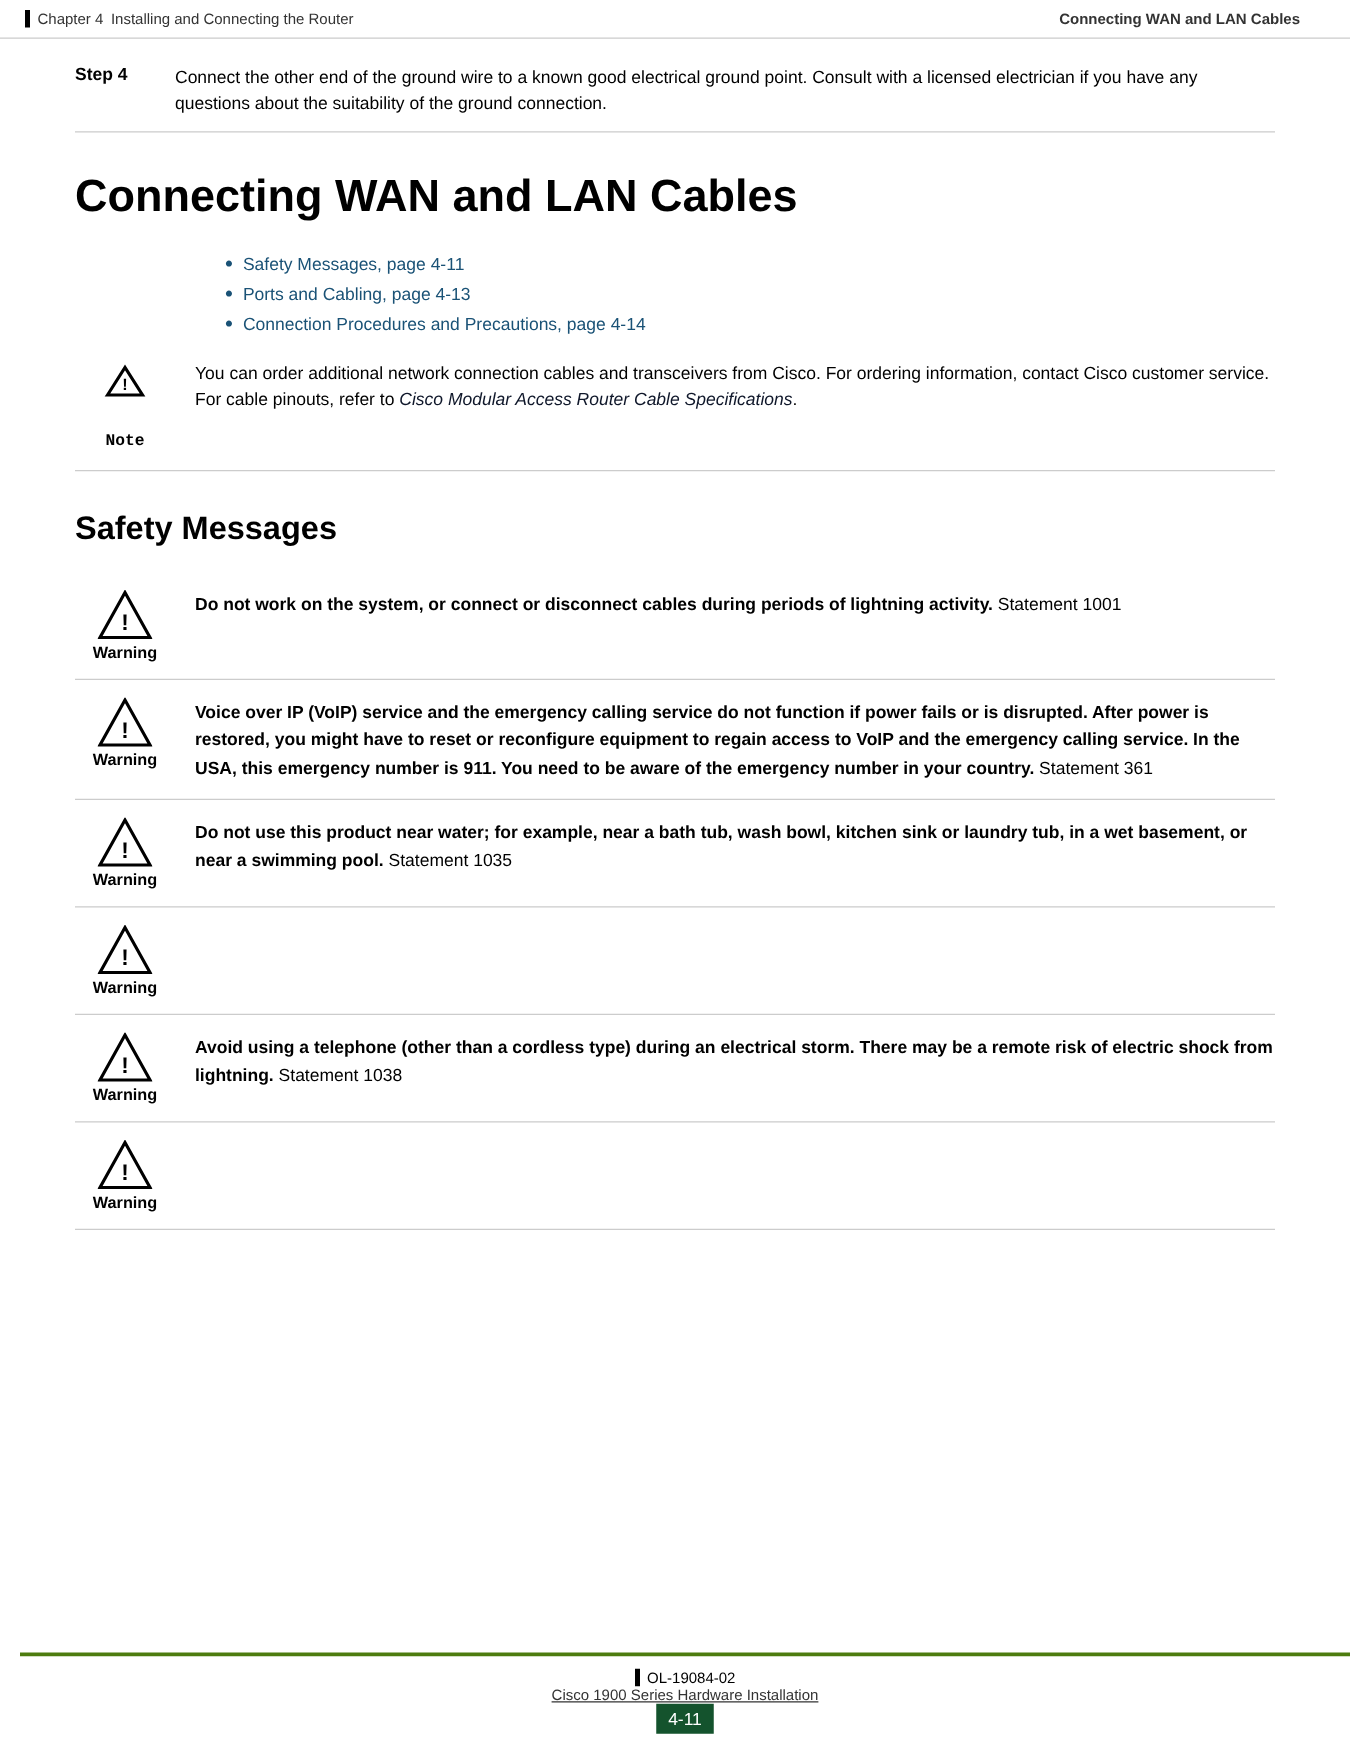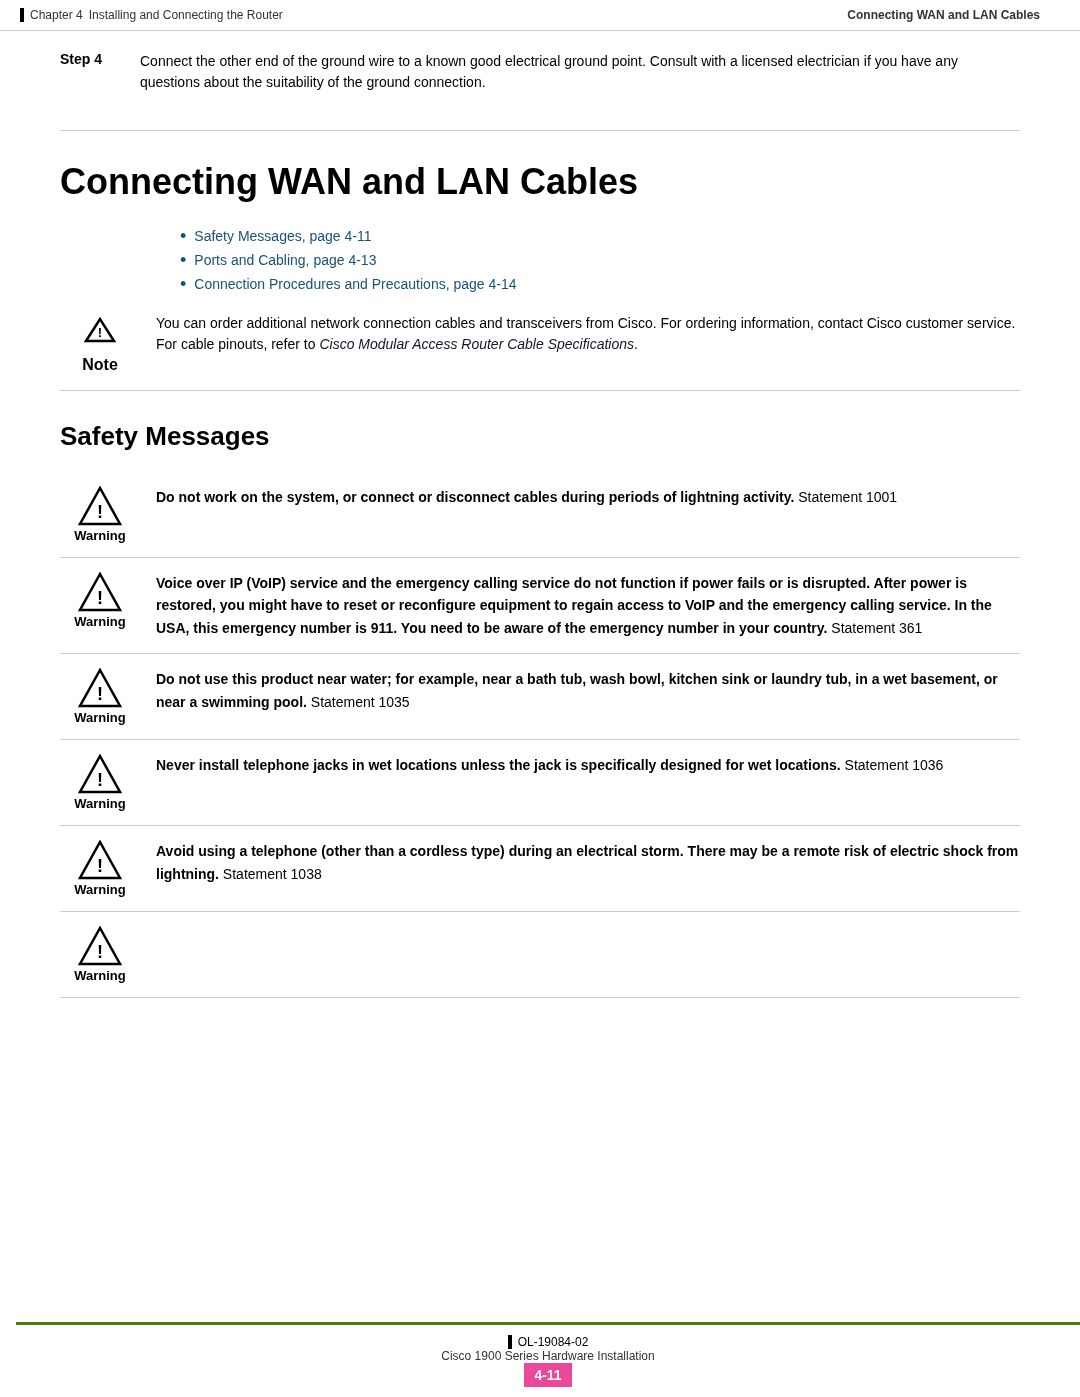--- a/index.html
+++ b/index.html
@@ -42,21 +42,21 @@
     
     .content {
       padding: 20px 60px 60px 60px;
     }
 
     
     .step-section {
       display: flex;
       gap: 20px;
       margin-bottom: 20px;
-      padding-bottom: 37px;
+      padding-bottom: 12px;
       border-bottom: 1px solid #ccc;
     }
     .step-label {
       font-weight: bold;
       min-width: 60px;
       font-size: 14px;
     }
     .step-content {
       font-size: 14px;
       line-height: 1.5;
@@ -110,22 +110,23 @@
       align-items: center;
       min-width: 80px;
     }
     .note-icon {
       font-size: 32px;
       color: #000;
       line-height: 1;
     }
     .note-label {
       font-weight: bold;
-      font-size: 16px;
-      margin-top: 2px;
+      font-size: 13px;
+      margin-top: 16px;
+      font-family: Liberation Mono, monospace;
     }
     .note-content {
       font-size: 14px;
       line-height: 1.5;
       flex: 1;
     }
     .note-content a {
       color: #0f172a;
       font-style: italic;
       text-decoration: none;
@@ -202,29 +203,30 @@
       height: 14px;
       background: #000;
       display: inline-block;
     }
     .footer-right {
       display: flex;
       align-items: center;
       gap: 0;
     }
     .page-number-box {
-      background: #ec4899;
+      background: #14532d;
       color: #fff;
       padding: 4px 10px;
-      font-weight: bold;
+      font-weight: normal;
       font-size: 14px;
     }
     .footer-center {
       font-size: 12px;
       color: #333;
+      text-decoration: underline;
     }
   </style>
 </head>
 <body>
 
 <div class="top-header">
   <div class="top-header-left">
     <span class="header-bar-left-marker"></span>
     <span>Chapter 4</span>
     <span>Installing and Connecting the Router</span>
@@ -320,23 +322,20 @@
     <div class="warning-row">
       <div class="warning-icon-area">
         <div class="warning-triangle">
           <svg viewBox="0 0 44 40" width="44" height="40">
             <polygon points="22,2 42,38 2,38" fill="none" stroke="#000" stroke-width="2.5"></polygon>
             <text x="22" y="32" text-anchor="middle" font-size="18" font-weight="bold" fill="#000">!</text>
           </svg>
         </div>
         <span class="warning-label">Warning</span>
       </div>
-      <div class="warning-content">
-        <span class="bold-text">Never install telephone jacks in wet locations unless the jack is specifically designed for wet locations.</span><span> Statement 1036</span>
-      </div>
     </div>
 
     <div class="warning-row">
       <div class="warning-icon-area">
         <div class="warning-triangle">
           <svg viewBox="0 0 44 40" width="44" height="40">
             <polygon points="22,2 42,38 2,38" fill="none" stroke="#000" stroke-width="2.5"></polygon>
             <text x="22" y="32" text-anchor="middle" font-size="18" font-weight="bold" fill="#000">!</text>
           </svg>
         </div>

